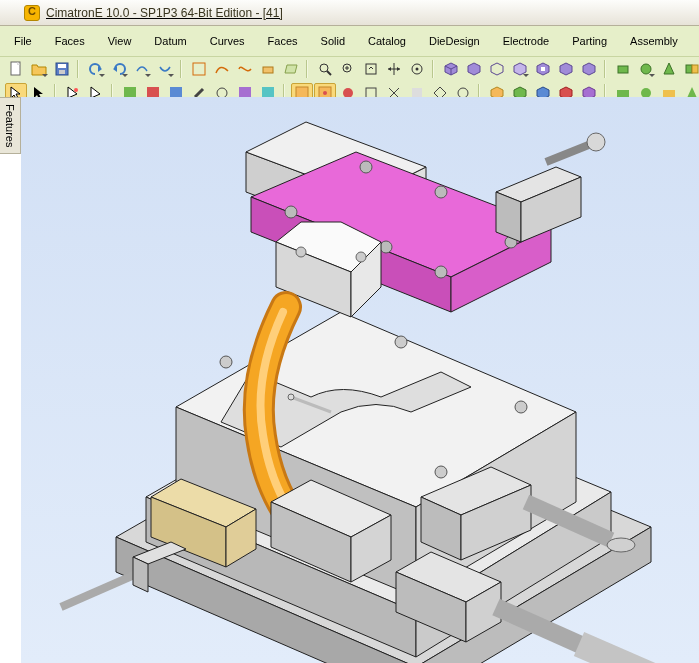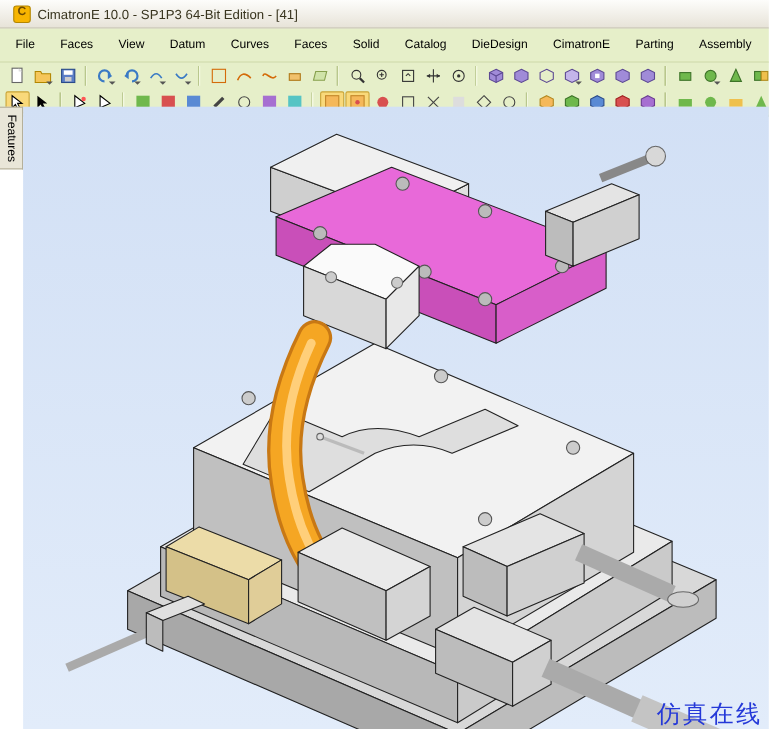--- a/index.html
+++ b/index.html
@@ -12,22 +12,23 @@
   overflow: hidden;
   position: relative;
 }
 
 
 .titlebar {
   background: linear-gradient(#fdfdfb,#e7e3d8);
   height: 26px;
   display: flex;
   align-items: center;
-  padding: 0 12px;
+  padding: 0 24px;
   border-bottom: 1px solid #b5b09a;
+  text-decoration: underline;
 }
 .titlebar .app-icon {
   width: 16px; height: 16px;
   background: #f7b500;
   border: 1px solid #b38600;
   border-radius: 3px;
   margin-right: 6px;
   position: relative;
   flex-shrink: 0;
 }
@@ -172,21 +173,21 @@
 <div class="menubar">
   <div class="menu-item">File</div>
   <div class="menu-item">Faces</div>
   <div class="menu-item">View</div>
   <div class="menu-item">Datum</div>
   <div class="menu-item">Curves</div>
   <div class="menu-item">Faces</div>
   <div class="menu-item">Solid</div>
   <div class="menu-item">Catalog</div>
   <div class="menu-item">DieDesign</div>
-  <div class="menu-item">CimatronE</div>
+  <div class="menu-item">Electrode</div>
   <div class="menu-item">Parting</div>
   <div class="menu-item">Assembly</div>
   <div class="menu-item">Catalog</div>
 </div>
 
 <div class="toolbars">
   <div class="toolbar-row">
     <div class="tool-group">
       <div class="tool-btn">
           <svg class="ico">
@@ -605,14 +606,13 @@
 
     <circle cx="205" cy="265" r="6" fill="#ccc" stroke="#555"></circle>
     <circle cx="380" cy="245" r="6" fill="#ccc" stroke="#555"></circle>
     <circle cx="500" cy="310" r="6" fill="#ccc" stroke="#555"></circle>
     <circle cx="420" cy="375" r="6" fill="#ccc" stroke="#555"></circle>
   </g>
 </svg>
 </div>
 
 <div class="watermark">
-  <div class="wm-line1">仿真在线</div>
 </div>
 
 </body></html>

